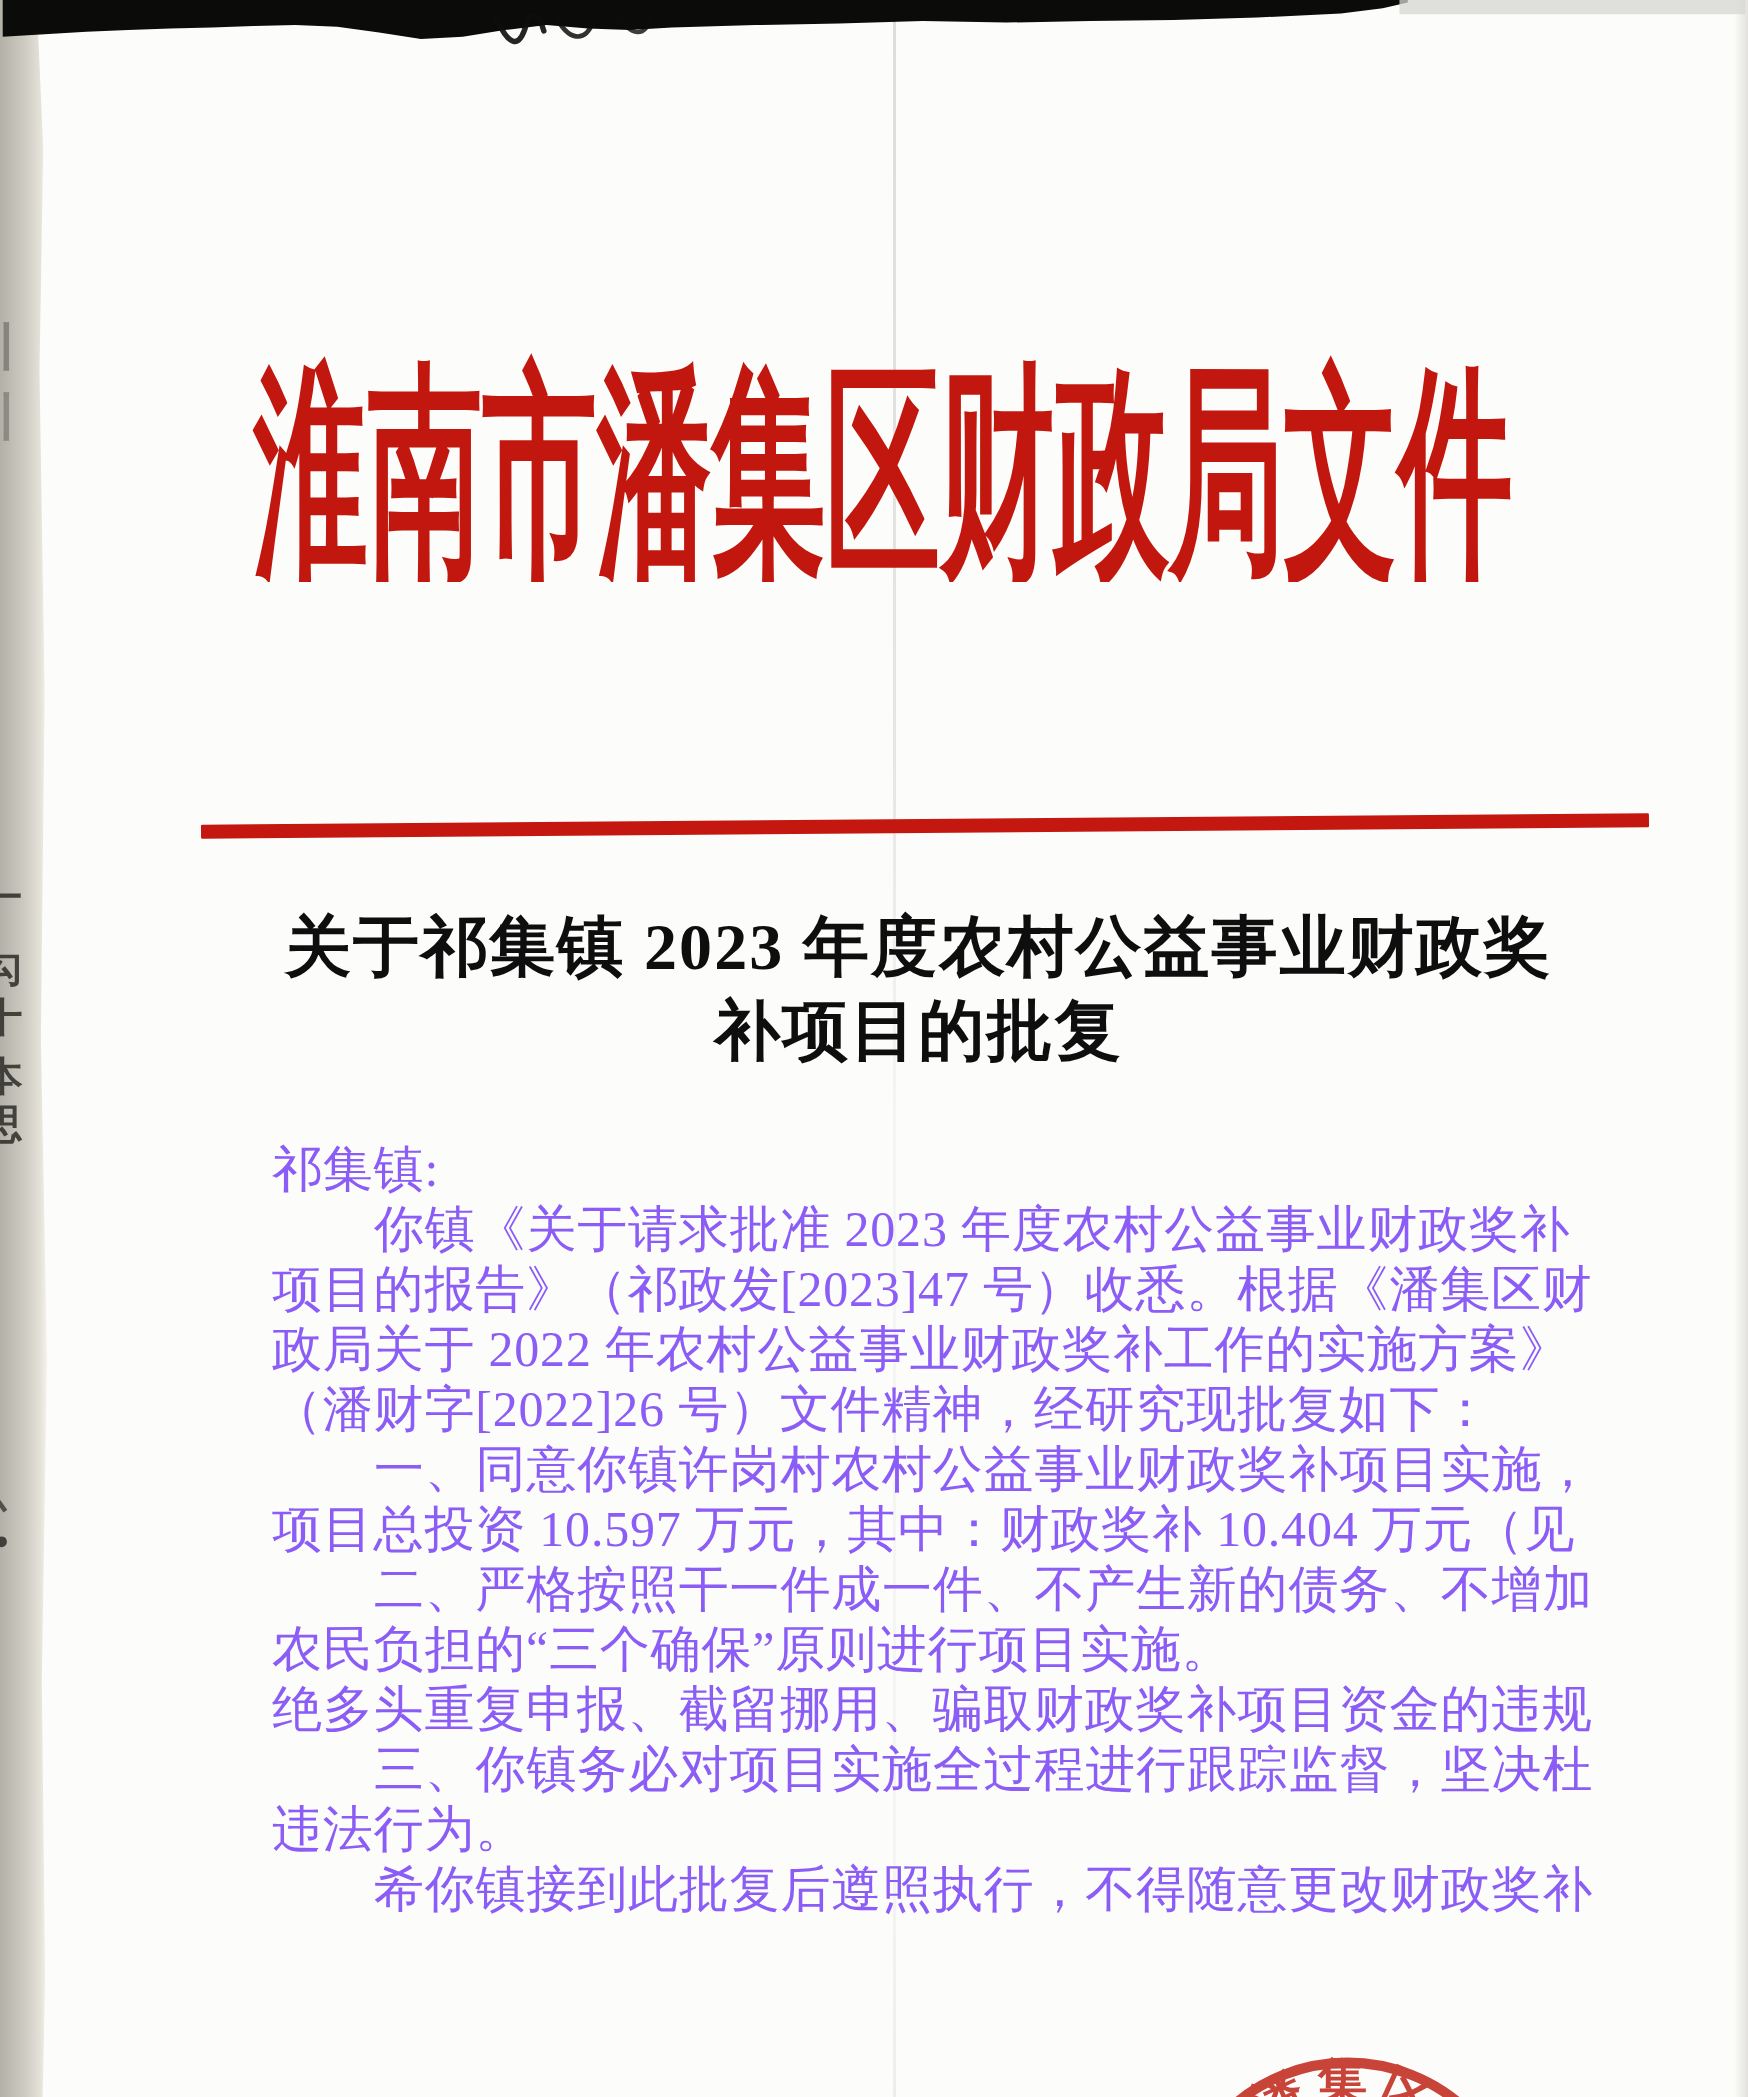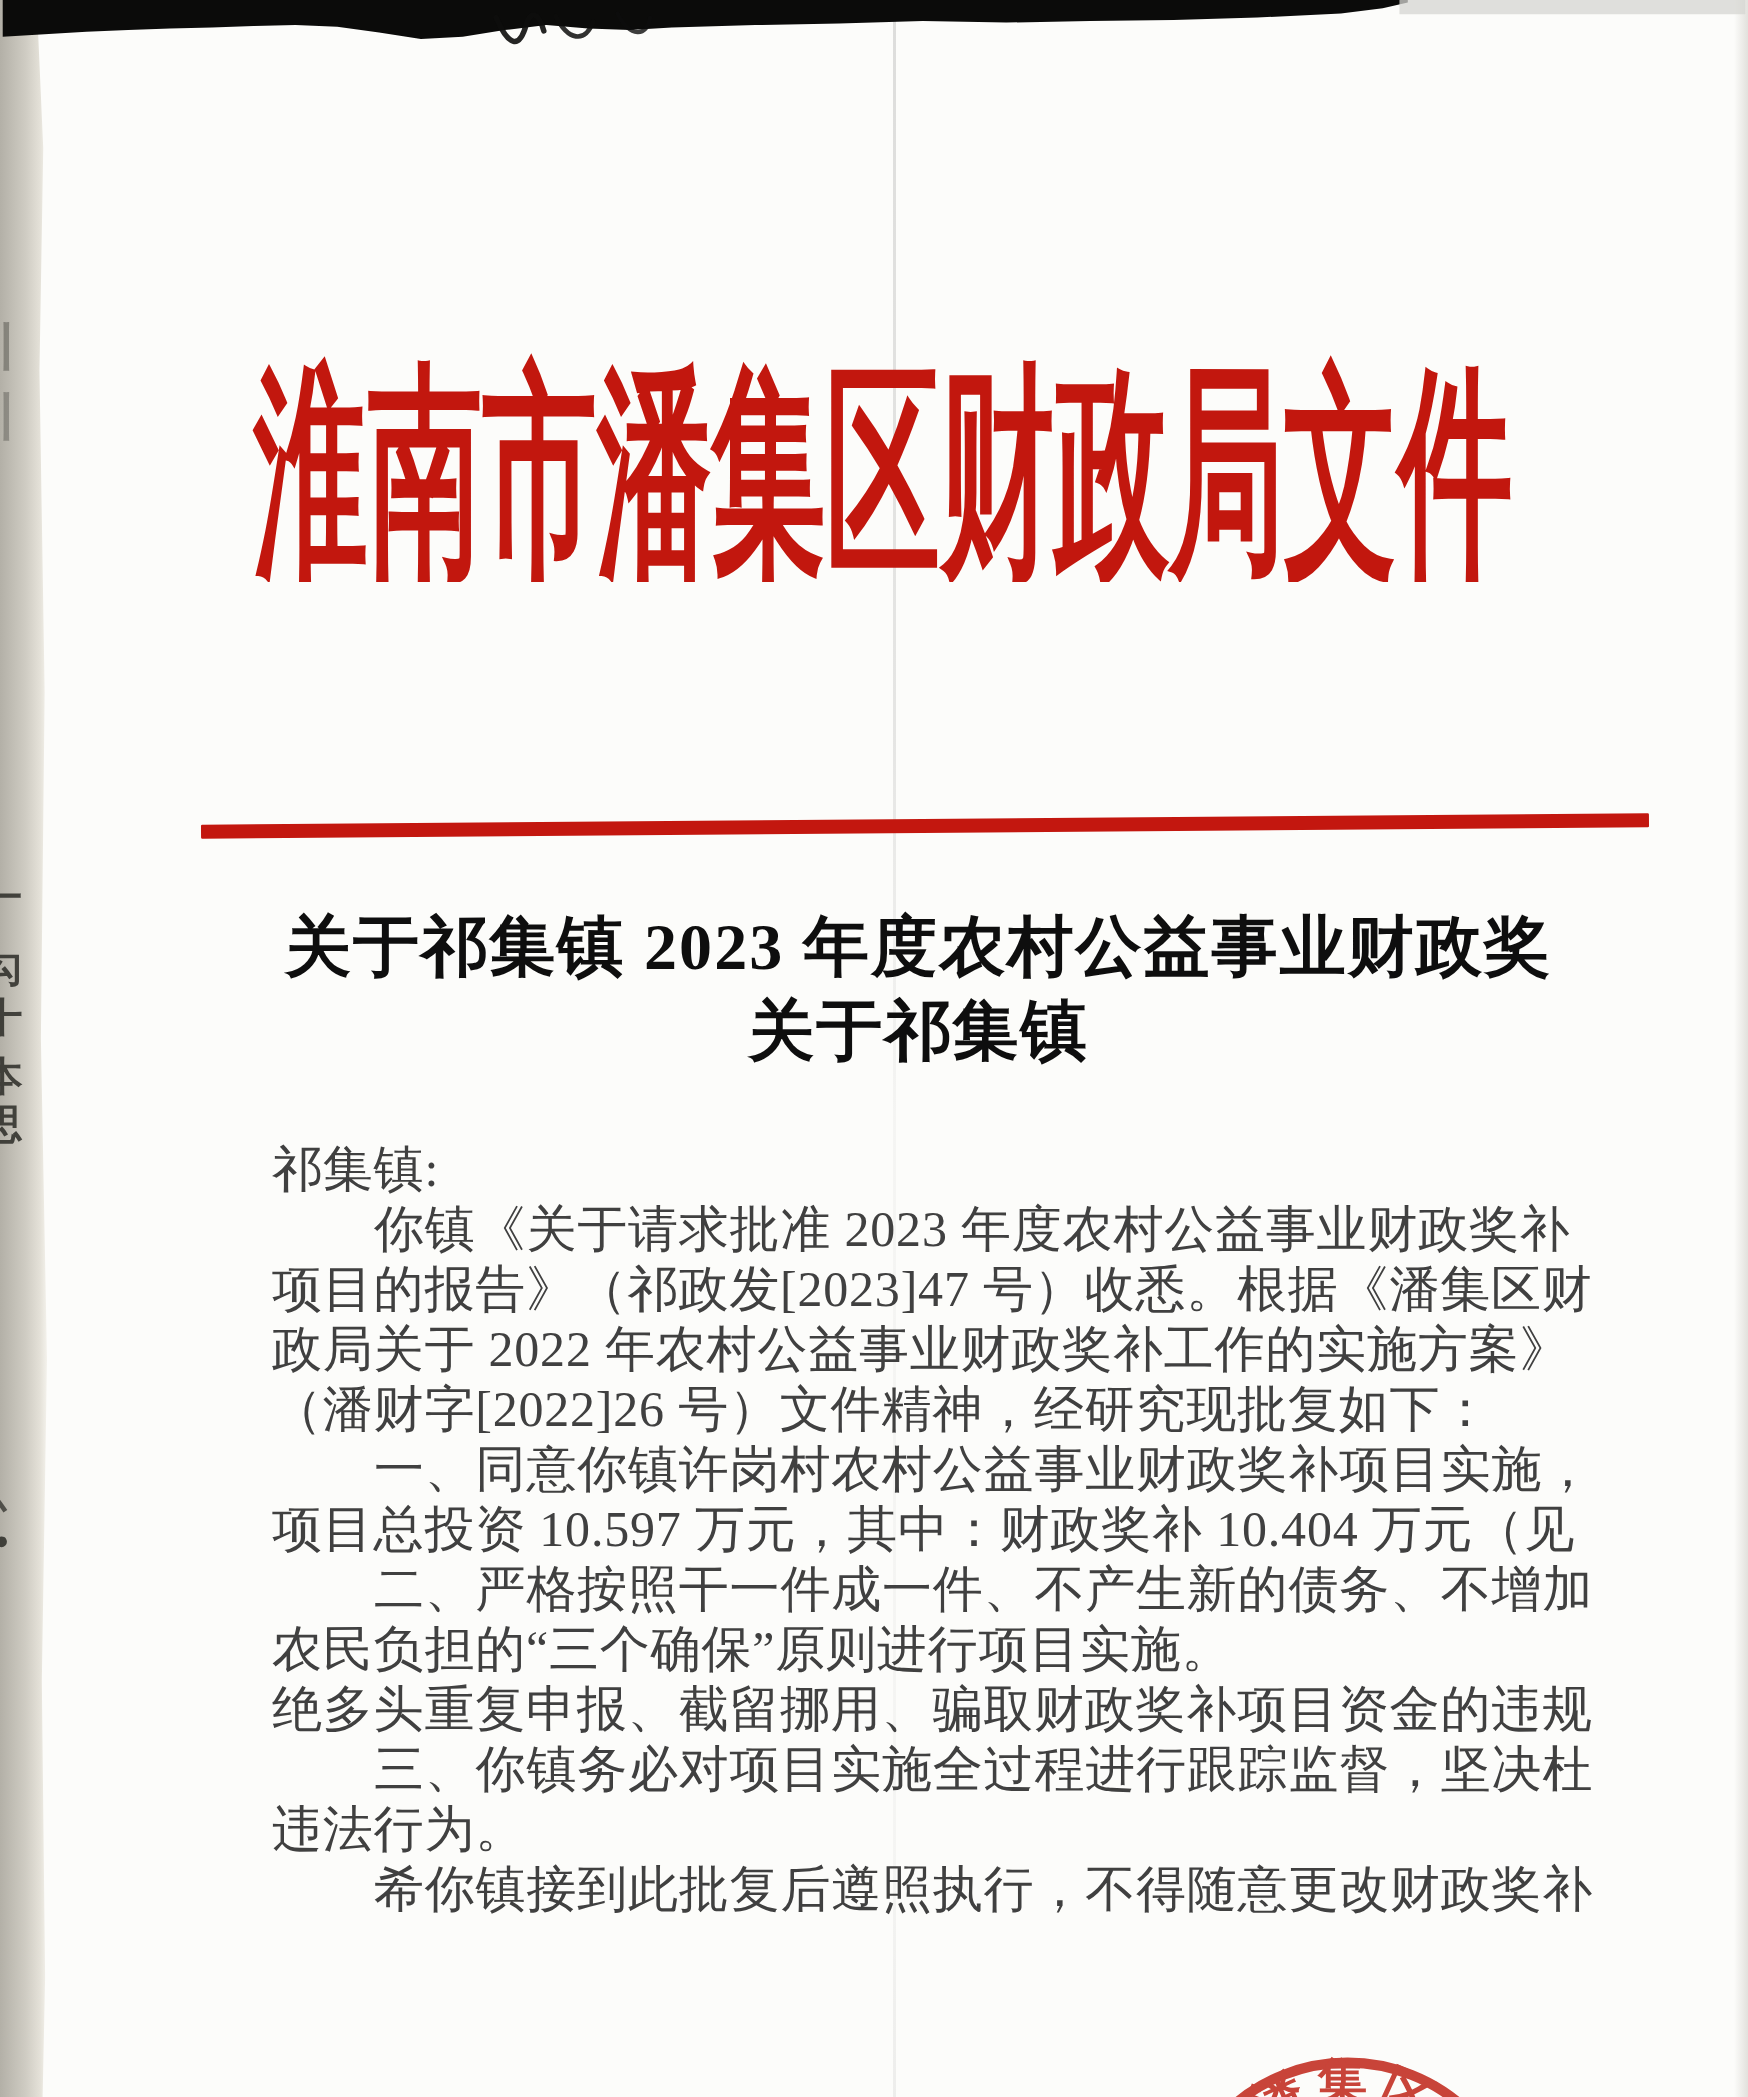--- a/index.html
+++ b/index.html
@@ -46,21 +46,21 @@
   }
   
   .doc-title{
     position:absolute;left:176px;top:905px;width:1485px;
     text-align:center;color:#0e0e0e;font-weight:bold;
     font-size:66px;line-height:84px;letter-spacing:2.1px;
   }
   
   .body-block{
     position:absolute;left:272px;top:1139px;width:1271px;
-    color:#404040;font-size:50px;line-height:60px;letter-spacing:0.8px;
+    color:#8b5cf6;font-size:50px;line-height:60px;letter-spacing:0.8px;
   }
   .bline{height:60px;white-space:nowrap;}
   .indent{padding-left:102px;}
   .seal{position:absolute;left:1138px;top:2027px;z-index:4;opacity:.93;}
 </style>
 </head>
 <body>
 
 <div class="page">
 
@@ -91,21 +91,21 @@
   </svg>
 
   <svg class="bureau-header" width="1284" height="271" viewBox="0 0 3060 645">
     <text x="1530" y="575" text-anchor="middle" textLength="3000" lengthAdjust="spacingAndGlyphs" font-size="545" font-weight="bold" fill="#c2170e" font-family="'Liberation Serif','DejaVu Serif',serif">淮南市潘集区财政局文件</text>
   </svg>
 
   <div class="red-divider"></div>
 
   <div class="doc-title">
     <div>关于祁集镇 2023 年度农村公益事业财政奖</div>
-    <div>关于祁集镇</div>
+    <div>补项目的批复</div>
   </div>
 
   <div class="body-block">
     <div class="bline">祁集镇:</div>
     <div class="bline indent">你镇《关于请求批准 2023 年度农村公益事业财政奖补</div>
     <div class="bline">项目的报告》（祁政发[2023]47 号）收悉。根据《潘集区财</div>
     <div class="bline">政局关于 2022 年农村公益事业财政奖补工作的实施方案》</div>
     <div class="bline">（潘财字[2022]26 号）文件精神，经研究现批复如下：</div>
     <div class="bline indent">一、同意你镇许岗村农村公益事业财政奖补项目实施，</div>
     <div class="bline">项目总投资 10.597 万元，其中：财政奖补 10.404 万元（见</div>

